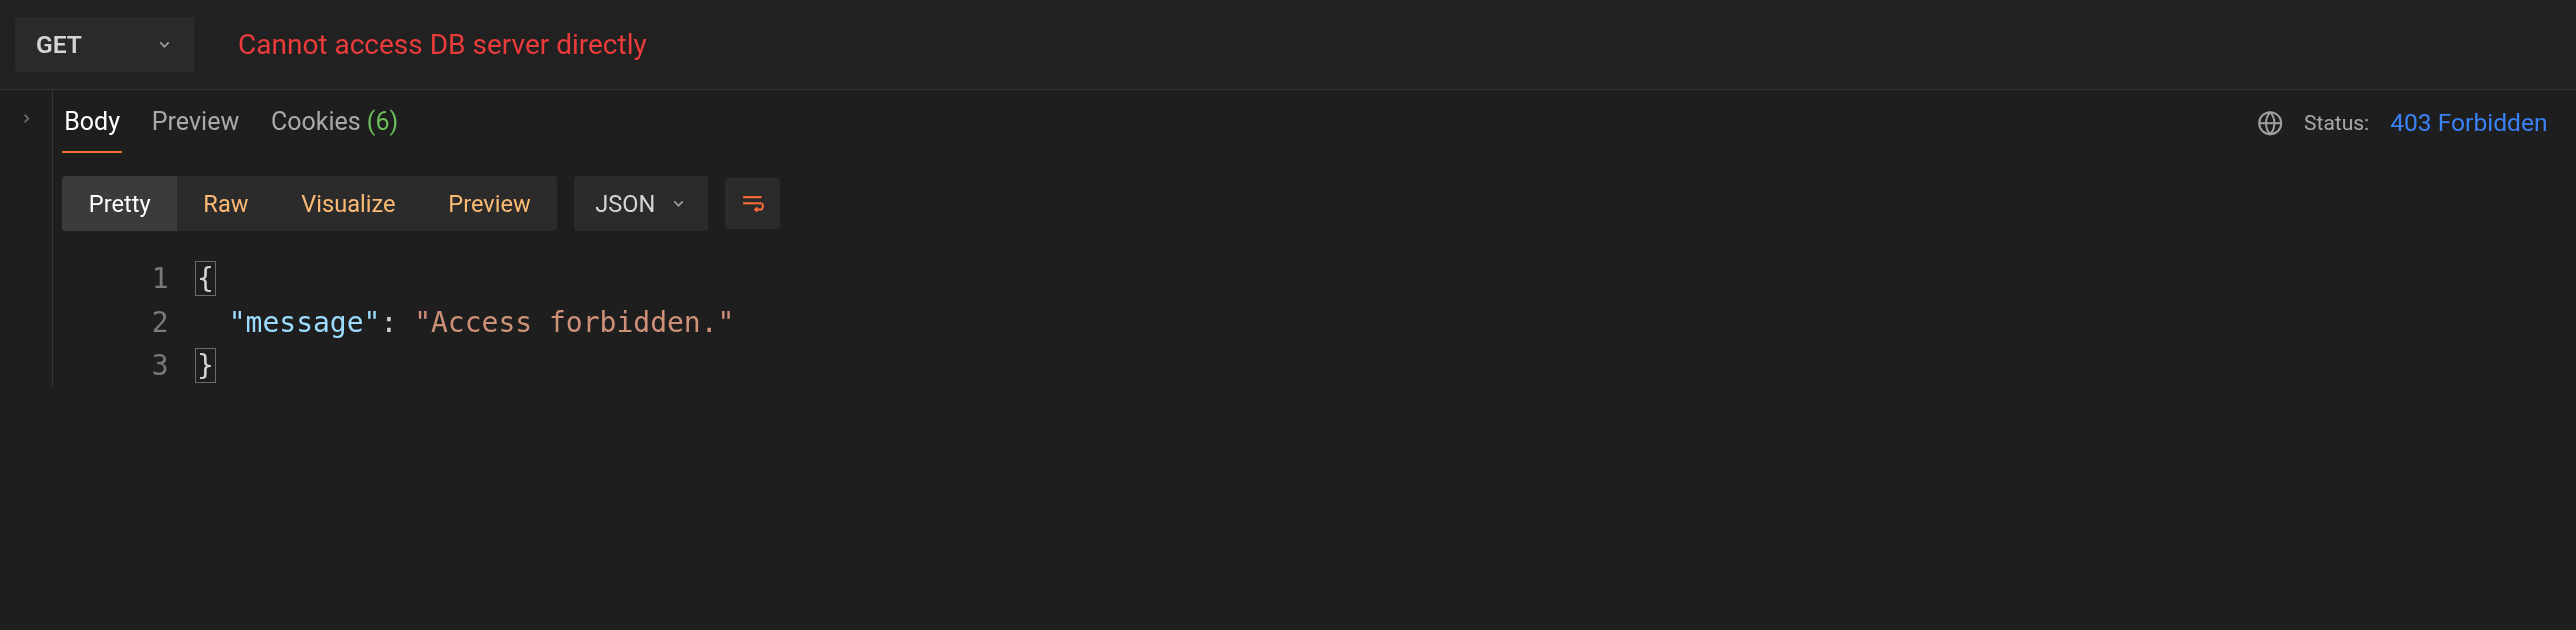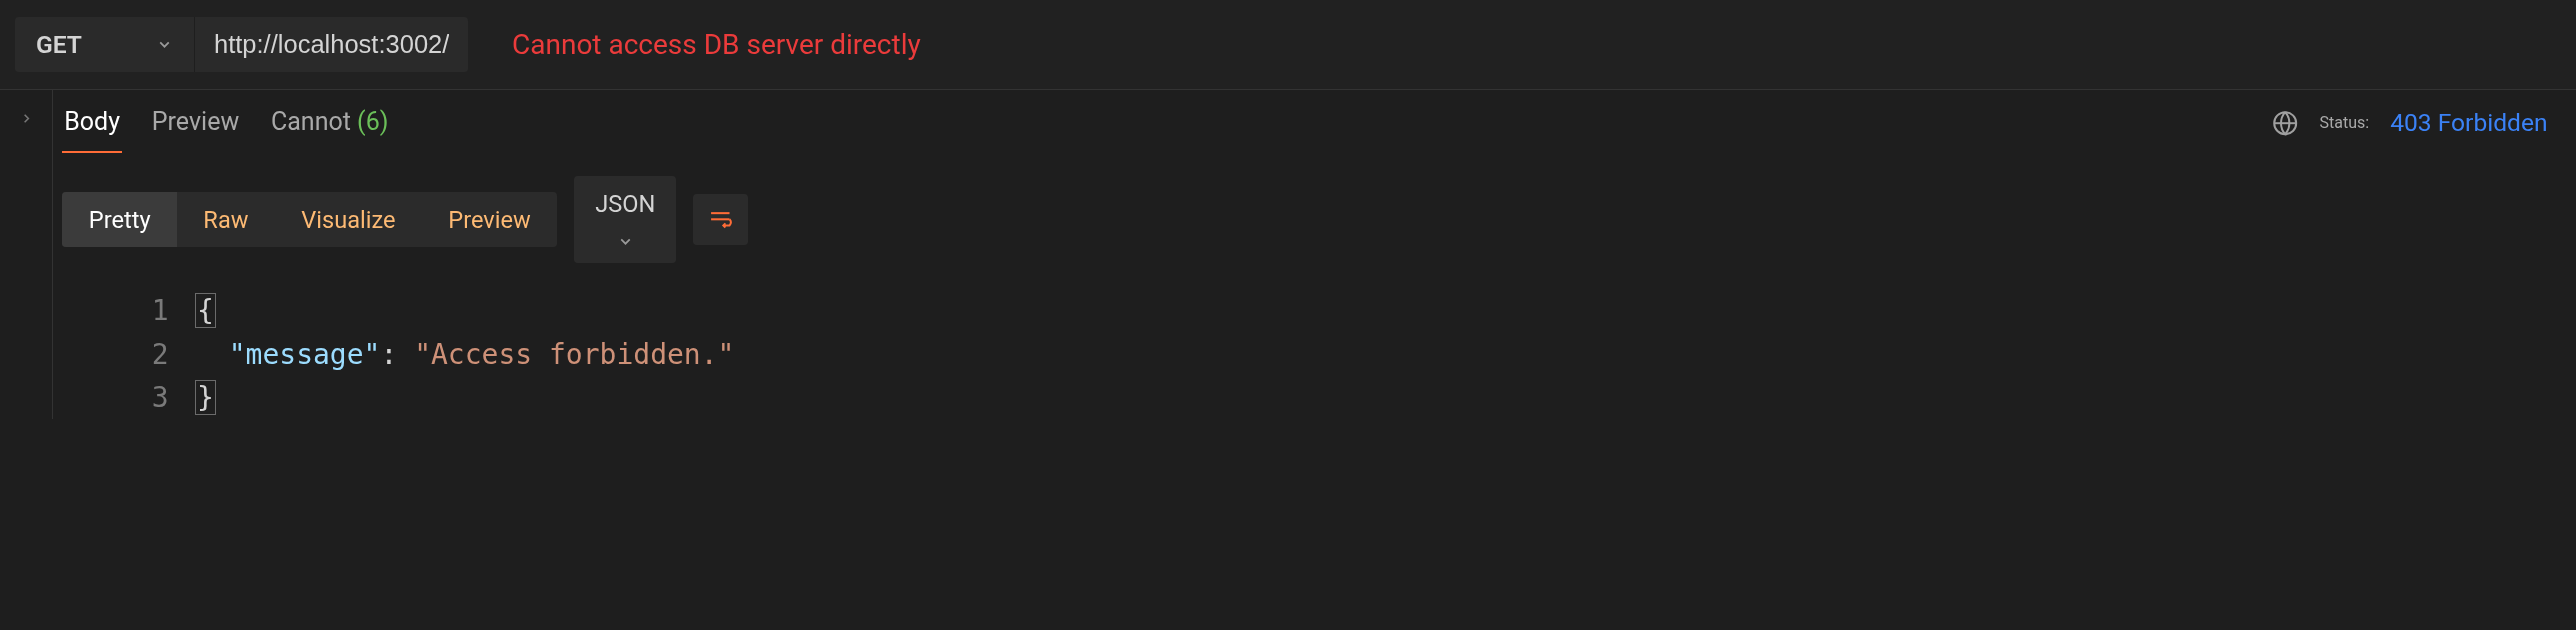--- a/index.html
+++ b/index.html
@@ -113,21 +113,21 @@
     align-items: center;
     gap: 21px;
     padding-right: 19px;
     padding-bottom: 15px;
   }
   .globe-icon {
     width: 26.4px;
     height: 26.4px;
     color: #a0a0a0;
   }
-  .status-label { color: #a9a9a9; font-size: 16px; }
+  .status-label { color: #a9a9a9; font-size: 21px; }
   .status-value { color: #3b82f6; font-size: 24.6px; }
 
   
   .viewmode-row {
     display: flex;
     align-items: center;
     gap: 17px;
     padding: 23px 9.4px 13.2px 9.4px;
   }
   .seg {
@@ -149,21 +149,20 @@
   .format-select {
     display: flex;
     align-items: center;
     gap: 15px;
     background: #2b2b2b;
     padding: 13.2px 21px;
     border-radius: 3.8px;
     color: #d4d4d4;
     font-size: 23.6px;
     cursor: pointer;
-    flex-direction: column;
   }
   .wrap-btn {
     display: flex;
     align-items: center;
     justify-content: center;
     background: #2b2b2b;
     width: 55px;
     height: 51px;
     border-radius: 3.8px;
     cursor: pointer;
@@ -202,38 +201,37 @@
 </head>
 <body>
 
 <div class="request-bar">
   <div class="method-select">
     <span class="method-label">GET</span>
     <svg class="chevron-down" viewBox="0 0 24 24" fill="none" stroke="currentColor" stroke-width="2.5">
         <polyline points="6 9 12 15 18 9"></polyline>
       </svg>
   </div>
-  <input class="url-input" value="http://localhost:3002/" style="">
   <div class="annotation">Cannot access DB server directly</div>
 </div>
 
 <div class="response-area">
   <div class="collapse-gutter">
     <svg class="chevron-right" viewBox="0 0 24 24" fill="none" stroke="currentColor" stroke-width="2.5">
         <polyline points="9 6 15 12 9 18"></polyline>
       </svg>
   </div>
   <div class="response-main">
 
     <div class="tabs-row">
       <div class="tabs">
         <div class="tab active">Body</div>
         <div class="tab">Preview</div>
         <div class="tab">
-          <span>Cannot</span>
+          <span>Cookies</span>
           <span class="count">(6)</span>
         </div>
       </div>
       <div class="tabs-spacer"></div>
       <div class="status-group">
         <svg class="globe-icon" viewBox="0 0 24 24" fill="none" stroke="currentColor" stroke-width="1.8">
           <circle cx="12" cy="12" r="10"></circle>
           <line x1="2" y1="12" x2="22" y2="12"></line>
           <path d="M12 2a15 15 0 0 1 0 20a15 15 0 0 1 0-20"></path>
         </svg>

